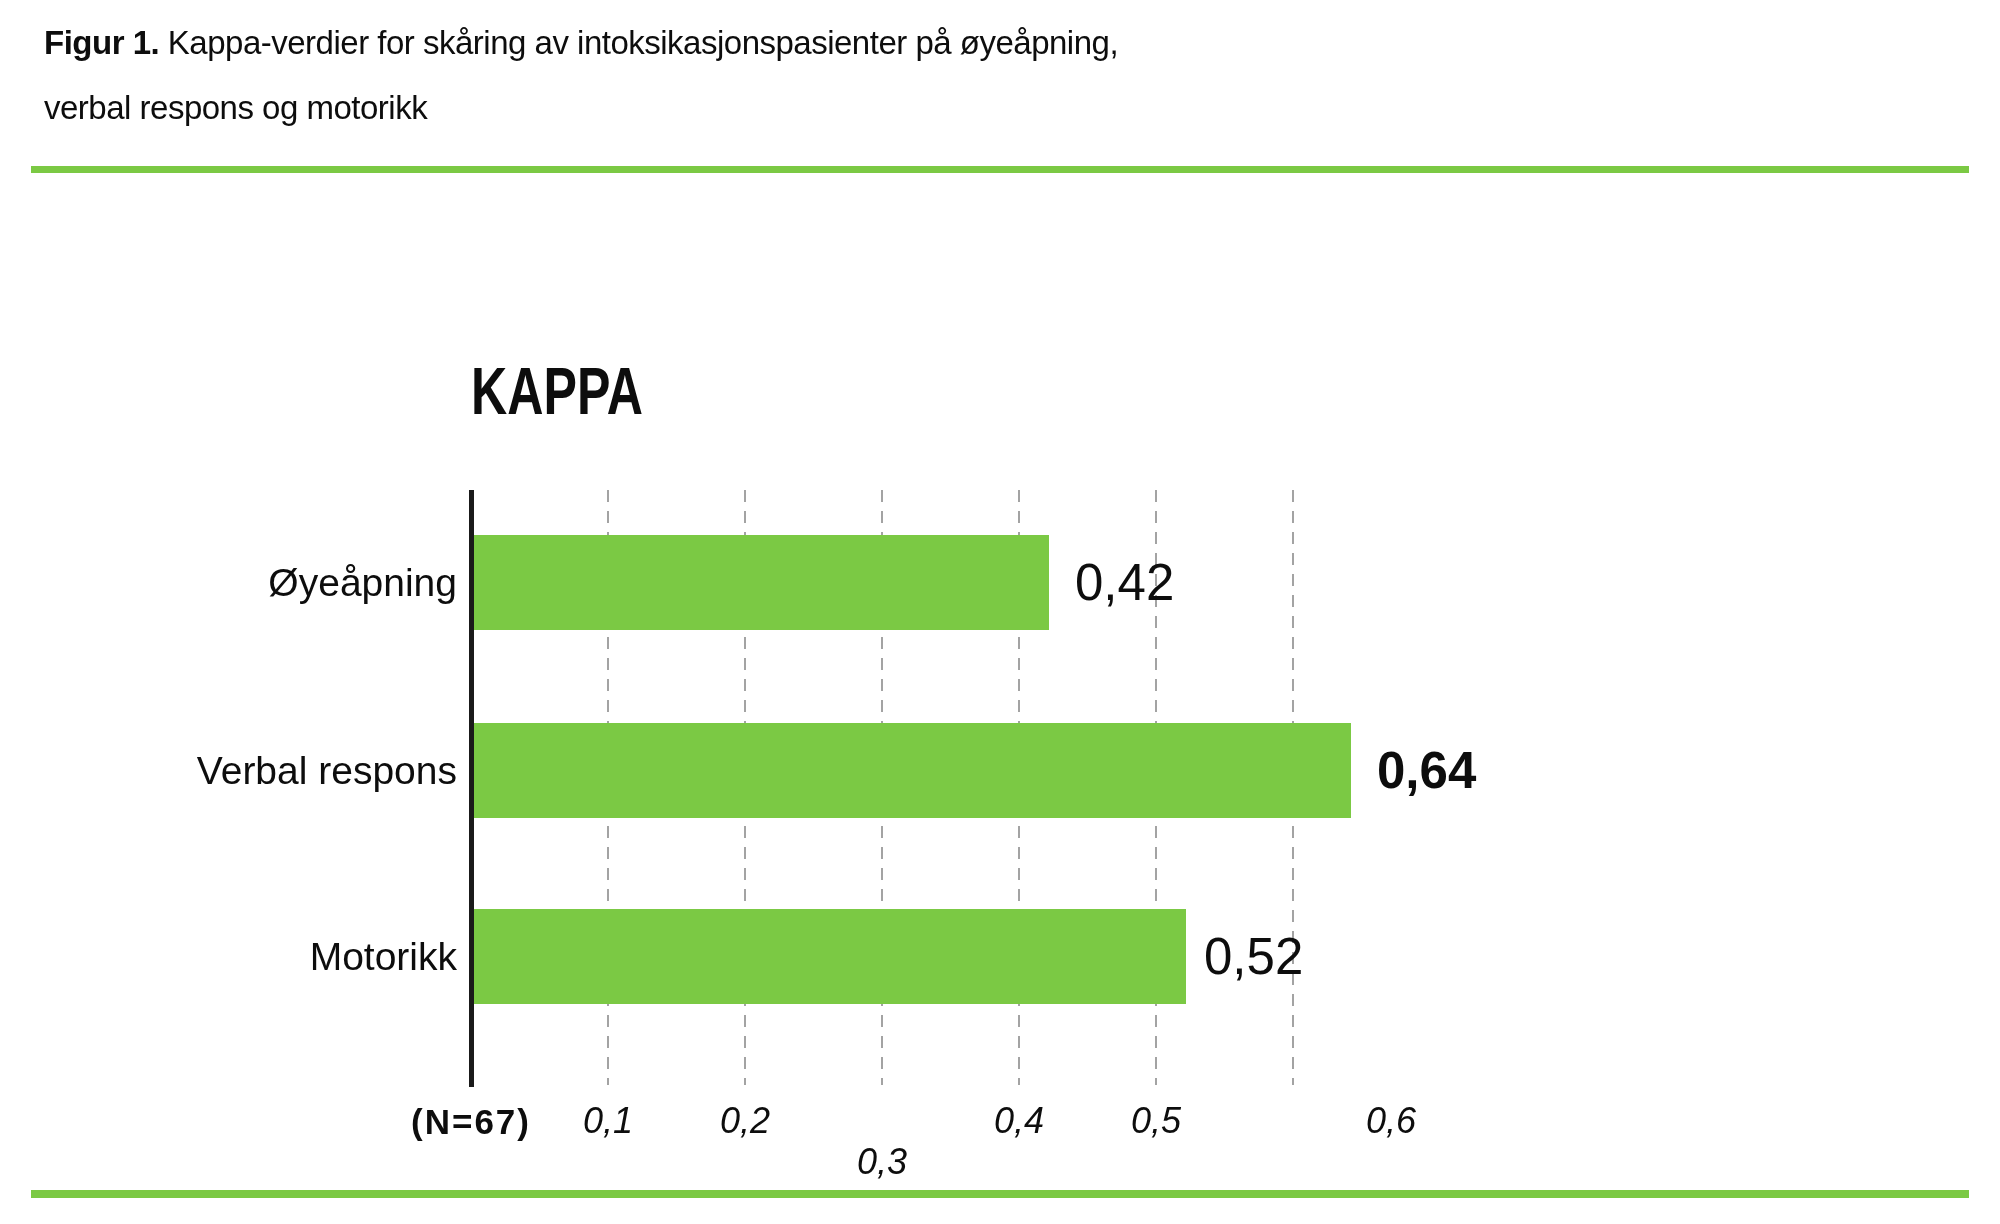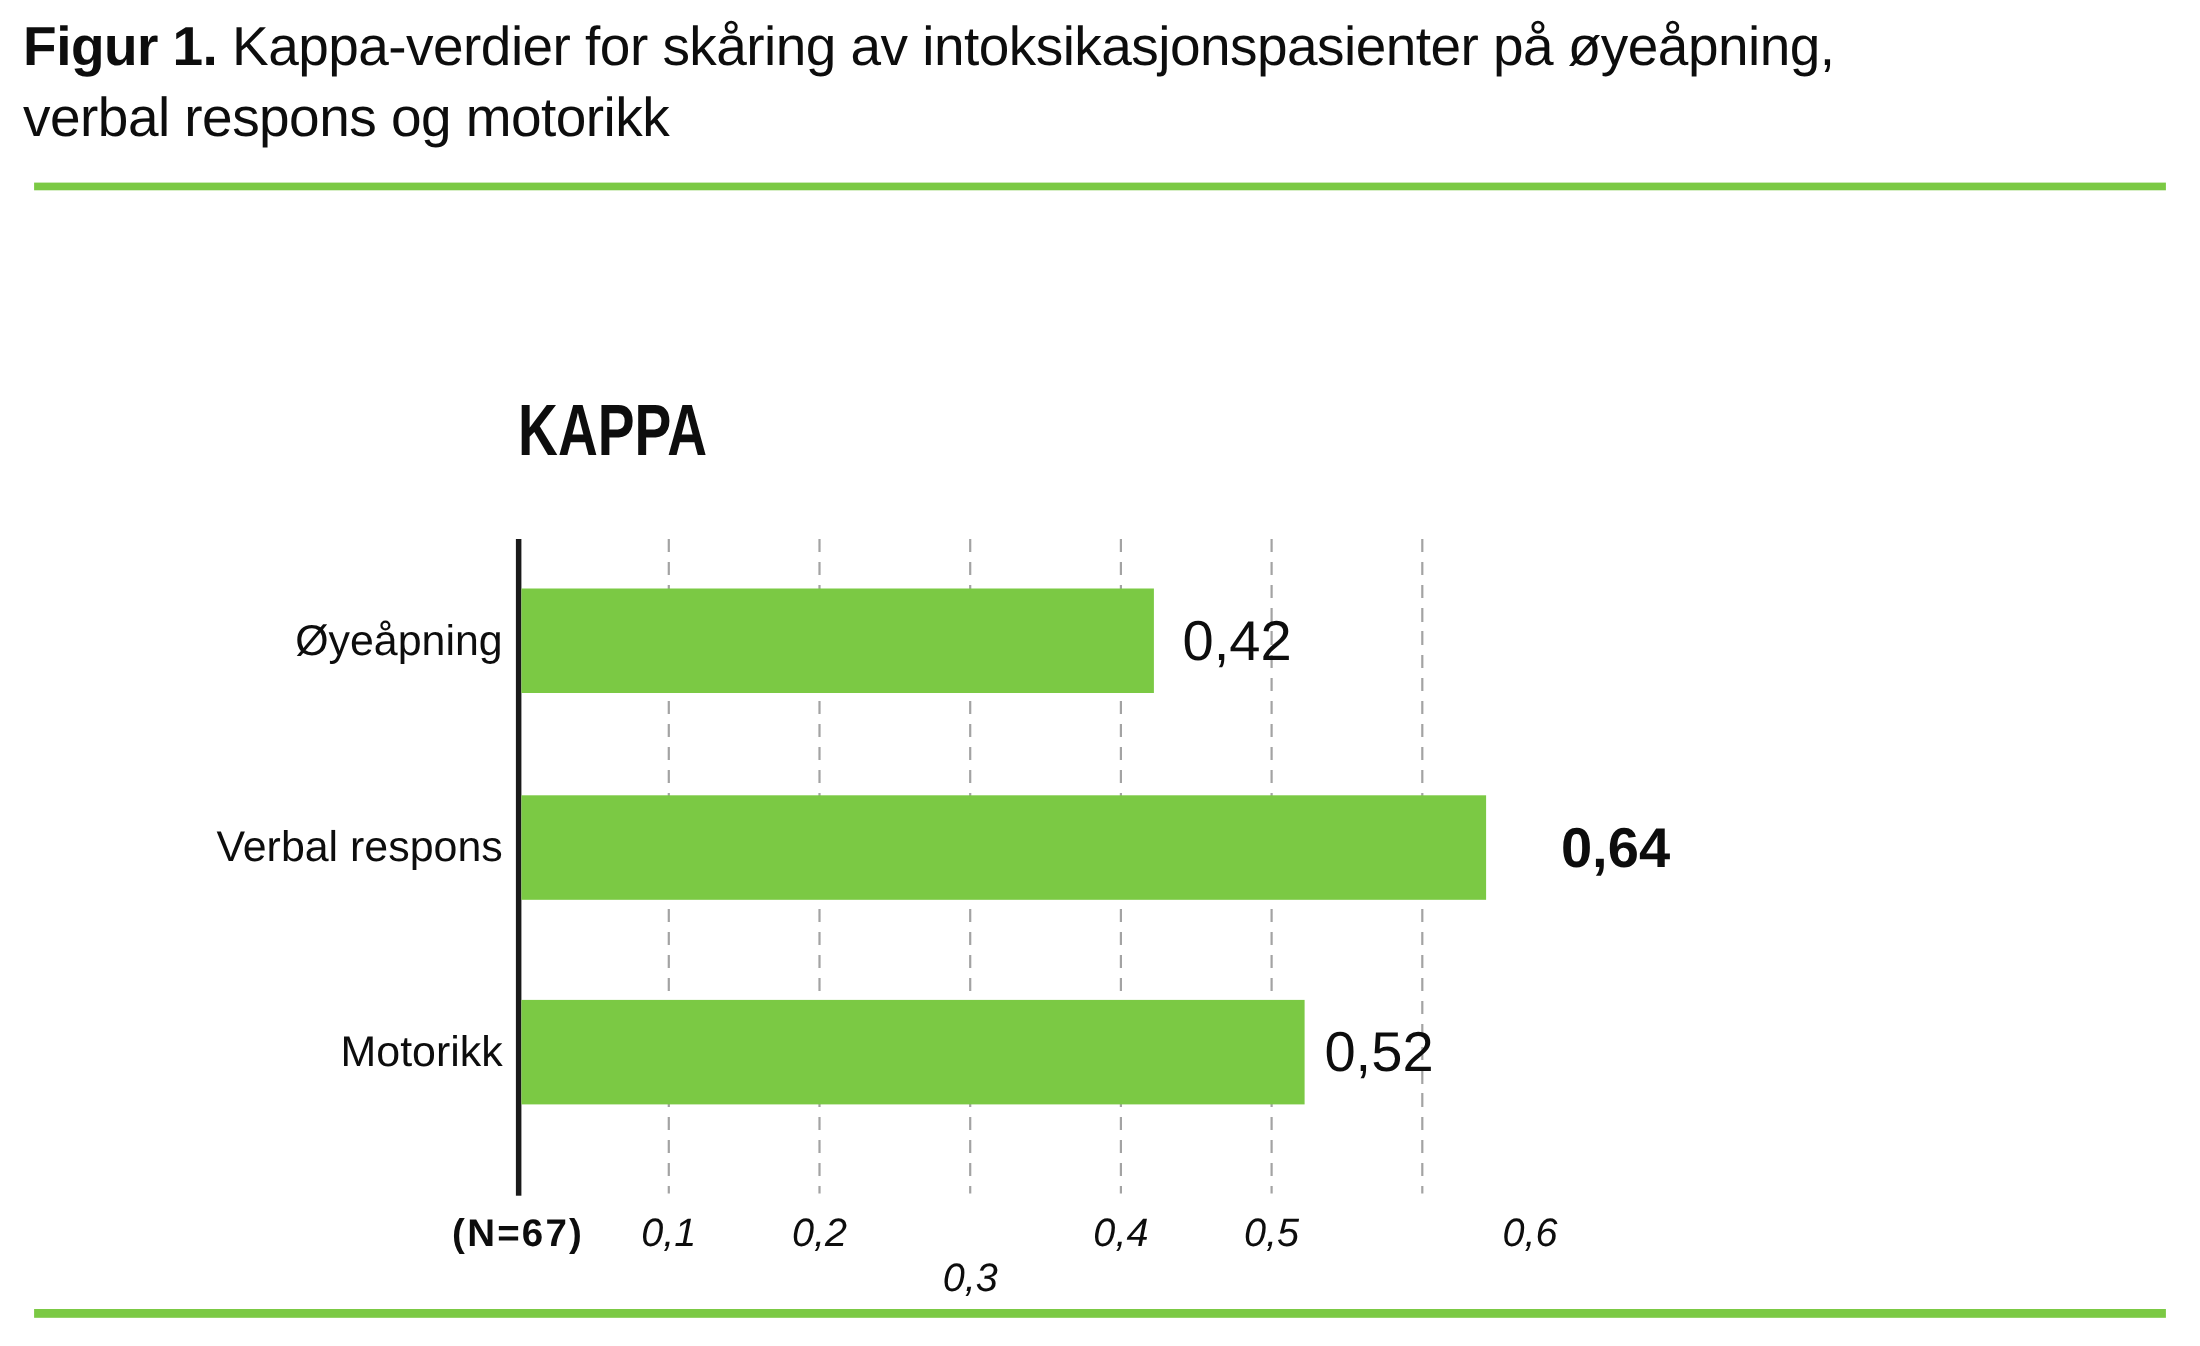--- a/index.html
+++ b/index.html
@@ -4,22 +4,22 @@
 <style>
   html,body { margin:0; padding:0; background:#e8e8e8; }
   .page {
     position:relative; width:2000px; height:1224px; margin:0 auto;
     background:#ffffff; overflow:hidden;
     font-family:"Liberation Sans", sans-serif; color:#111111;
   }
 
   
   .caption {
-    position:absolute; left:21px; top:10px; width:1800px;
-    font-size:50px; line-height:65px; letter-spacing:-0.5px; color:#0d0d0d;
+    position:absolute; left:44px; top:10px; width:1800px;
+    font-size:33px; line-height:65px; letter-spacing:-0.5px; color:#0d0d0d;
   }
   .caption .cap-bold { font-weight:700; }
 
   
   .rule { position:absolute; left:31px; width:1938px; }
   .rule-top { top:166px; height:7px; }
   .rule-bottom { top:1190px; height:8px; }
 
   
   .chart-title {
@@ -75,21 +75,21 @@
   <div class="gridline" style="left: 607px;"></div>
       <div class="gridline" style="left: 744px;"></div>
       <div class="gridline" style="left: 881px;"></div>
       <div class="gridline" style="left: 1018px;"></div>
       <div class="gridline" style="left: 1155px;"></div>
       <div class="gridline" style="left: 1292px;"></div>
       <div class="bar" style="top: 535px; width: 575px; background: rgb(123, 201, 68);"></div>
       <div class="value-label" style="top: 535px; left: 1075px;">0,42</div>
       <div class="cat-label" style="top: 535px;">Øyeåpning</div>
       <div class="bar" style="top: 723px; width: 877px; background: rgb(123, 201, 68);"></div>
-      <div class="value-label bold" style="top: 723px; left: 1419px;">0,64</div>
+      <div class="value-label bold" style="top: 723px; left: 1377px;">0,64</div>
       <div class="cat-label" style="top: 723px;">Verbal respons</div>
       <div class="bar" style="top: 909px; width: 712px; background: rgb(123, 201, 68);"></div>
       <div class="value-label" style="top: 909px; left: 1204px;">0,52</div>
       <div class="cat-label" style="top: 909px;">Motorikk</div>
       <div class="tick-label" style="left: 538px;">0,1</div>
       <div class="tick-label" style="left: 675px;">0,2</div>
       <div class="tick-label" style="left: 812px; margin-top: 41px;">0,3</div>
       <div class="tick-label" style="left: 949px;">0,4</div>
       <div class="tick-label" style="left: 1086px;">0,5</div>
       <div class="tick-label" style="left: 1276px; text-align: right;">0,6</div>

